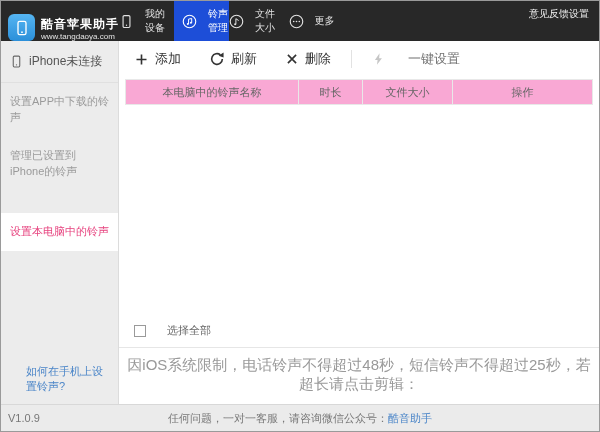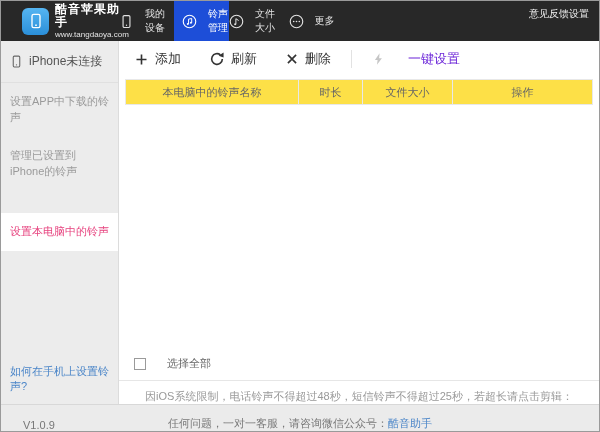--- a/index.html
+++ b/index.html
@@ -5,21 +5,21 @@
   * { margin: 0; padding: 0; box-sizing: border-box; }
   html,body { width: 600px; height: 432px; }
   body {
     font-family: "Liberation Sans", "DejaVu Sans", sans-serif;
     background: #fff; overflow: hidden;
   }
   .window { width: 600px; height: 432px; display: flex; flex-direction: column; border: 1px solid #9a9a9a; }
 
   
   .topbar { height: 40px; background: #282828; color: #fff; display: flex; align-items: stretch; flex: none; }
-  .logo { width: 118px; display: flex; align-items: center; gap: 6px; padding-left: 21px; flex: none; }
+  .logo { width: 118px; display: flex; align-items: flex-end; gap: 6px; padding-left: 7px; flex: none; }
   .logo-icon { width: 27px; height: 27px; border-radius: 6px; flex: none;
     background: linear-gradient(180deg,#55b5f2,#2b8fd9); display: flex; align-items: center; justify-content: center; }
   .logo-text { display: flex; flex-direction: column; line-height: 1.15; }
   .logo-title { font-size: 12px; font-weight: bold; letter-spacing: 1px; }
   .logo-site { font-size: 8px; color: #e4e4e4; }
   .tabs { display: flex; align-items: stretch; }
   .tab { width: 55px; display: flex; flex-direction: row; align-items: center; justify-content: center; gap: 11px;
     font-size: 10px; color: #e2e2e2; cursor: pointer; }
   .tab.active { background: #1d4ed8; color: #fff; padding-left: 8px; }
   .tab-icon { display: flex; }
@@ -30,48 +30,48 @@
   
   .app-body { flex: 1; display: flex; min-height: 0; }
 
   
   .sidebar { width: 118px; flex: none; background: #ececec; border-right: 1px solid #dcdcdc;
     display: flex; flex-direction: column; }
   .device-status { display: flex; align-items: center; gap: 6px; padding: 12px 9px; font-size: 12px; color: #555;
     border-bottom: 1px solid #e0e0e0; }
   .side-item { padding: 11px 9px; font-size: 11px; color: #9a9a9a; line-height: 1.45; cursor: pointer; }
   .side-item.active { background: #fff; color: #e7437f; margin-top: 22px; }
-  .side-help { margin-top: auto; padding: 10px 9px; font-size: 11px; color: #4a85c8; cursor: pointer; }
+  .side-help { margin-top: auto; padding: 10px 9px; font-size: 11px; color: #4a85c8; cursor: pointer; margin-left: 16px; }
 
   
   .content { flex: 1; display: flex; flex-direction: column; background: #fff; min-width: 0; }
   .toolbar { height: 36px; flex: none; display: flex; align-items: center; gap: 28px; padding-left: 15px; }
   .tool-btn { background: none; border: none; display: flex; align-items: center; gap: 6px; font-size: 13px;
     color: #333; cursor: pointer; font-family: inherit; }
-  .tool-btn.disabled { color: #6d28d9; cursor: default; gap: 22px; }
+  .tool-btn.disabled { color: #737373; cursor: default; gap: 22px; }
   .tool-sep { width: 1px; height: 18px; background: #e2e2e2; margin: 0 -8px; }
 
   .table-head { margin: 2px 6px 0 6px; display: flex; align-items: stretch; border: 1px solid #e8e8e8;
-    background: #fde047; height: 26px; flex: none; }
+    background: #f9a8d4; height: 26px; flex: none; }
   .th { display: flex; align-items: center; justify-content: center; font-size: 11px; color: #666; }
   .th + .th { border-left: 1px solid #e8e8e8; }
   .th-name { flex: 1; }
   .th-duration { width: 64px; flex: none; }
   .th-size { width: 90px; flex: none; }
   .th-op { width: 140px; flex: none; }
   .table-body { flex: 1; margin: 0 6px; }
 
   .select-row { display: flex; align-items: center; gap: 21px; padding: 4px 15px 9px; font-size: 11px; color: #666; flex: none; }
   .checkbox { width: 12px; height: 12px; border: 1px solid #9a9a9a; background: #fff; flex: none; cursor: pointer; }
   .note-divider { border-top: 1px solid #e6e6e6; flex: none; }
-  .note { text-align: center; font-size: 11px; color: #999; padding: 8px 4px 0; flex: none; }
+  .note { text-align: center; font-size: 15px; color: #999; padding: 8px 4px 10px; flex: none; }
 
   
   .statusbar { height: 27px; flex: none; background: #ebebeb; border-top: 1px solid #d8d8d8;
-    display: flex; align-items: flex-end; padding: 0 22px; font-size: 11px; color: #777; position: relative; }
+    display: flex; align-items: center; padding: 0 7px; font-size: 11px; color: #777; position: relative; }
   .status-version { flex: none; }
   .status-msg { position: absolute; left: 0; right: 0; text-align: center; pointer-events: none; }
   .status-msg .link { color: #4a85c8; pointer-events: auto; cursor: pointer; }
   .status-right { margin-left: auto; display: flex; align-items: center; gap: 6px; color: #555; }
   .status-right .dl-label { cursor: pointer; }
   .icon { display: inline-flex; vertical-align: middle; }
 </style>
 </head>
 <body>
 

